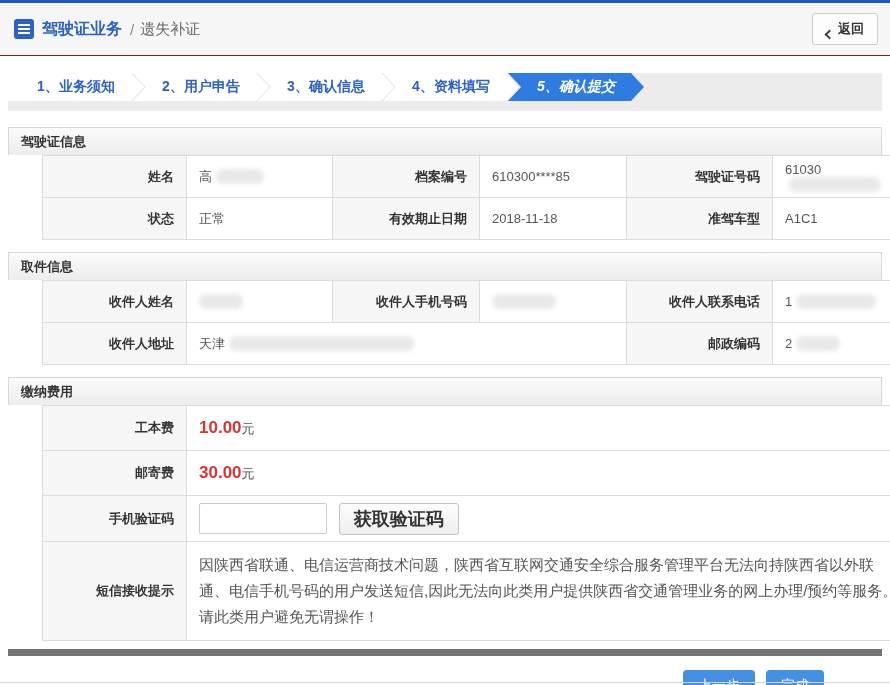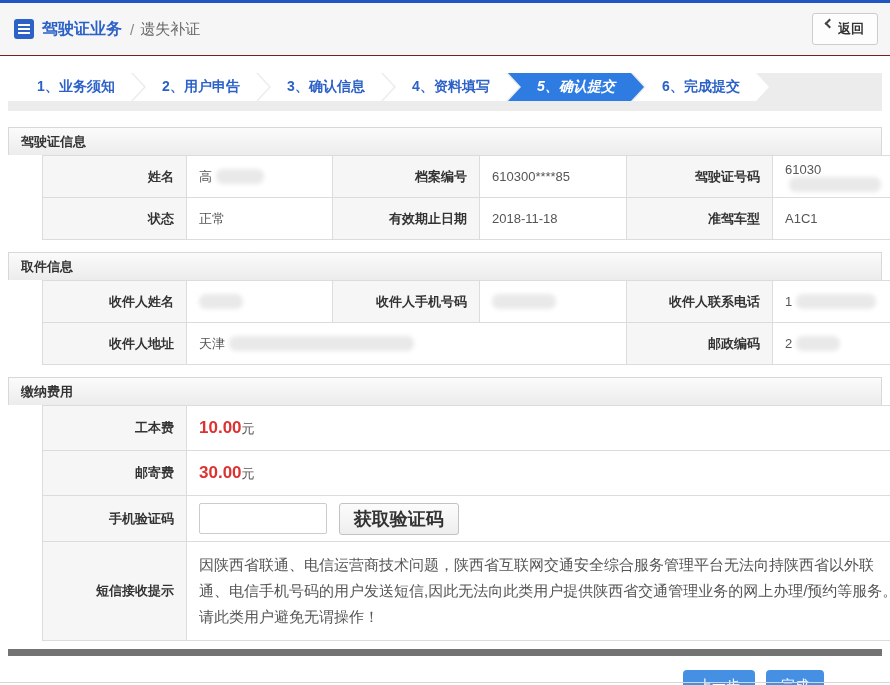--- a/index.html
+++ b/index.html
@@ -14,21 +14,21 @@
   .header {
     height:53px; background:#f6f6f6; border-bottom:1px solid #7f1d1d;
     display:flex; align-items:center; justify-content:space-between; padding:0 12px 0 14px;
   }
   .header-left { display:flex; align-items:center; }
   .list-icon { width:20px; height:20px; display:block; }
   .page-title { color:#2c61c8; font-size:16px; font-weight:bold; margin-left:8px; }
   .crumb-sep { color:#8a8a8a; font-size:15px; margin:0 6px 0 8px; }
   .page-subtitle { color:#666; font-size:15px; }
   .back-btn {
-    display:flex; align-items:flex-start; gap:5px; background:#fdfdfd; border:1px solid #ccc;
+    display:flex; align-items:flex-end; gap:5px; background:#fdfdfd; border:1px solid #ccc;
     border-radius:3px; padding:6px 13px; font-size:13px; font-weight:bold; color:#333; cursor:pointer;
   }
   .chev-left {
     width:7px; height:7px; border-left:2px solid #444; border-bottom:2px solid #444;
     transform:rotate(45deg); display:inline-block;
   }
   
   .wizard { position:relative; height:38px; margin:17px 8px 0 8px; background:#ececec; }
   .step {
     position:absolute; top:0; height:28px; width:136px; background:#fff;
@@ -104,21 +104,20 @@
     <span>返回</span>
   </button>
 </div>
 
 <div class="wizard">
   <div class="step s1">1、业务须知</div>
   <div class="step s2">2、用户申告</div>
   <div class="step s3">3、确认信息</div>
   <div class="step s4">4、资料填写</div>
   <div class="step s5 step--active">5、确认提交</div>
-  <div class="step s6">6、完成提交</div>
 </div>
 
 <div class="content">
 
   <div class="section">
     <div class="section-header">驾驶证信息</div>
     <table>
       <colgroup>
           <col style="width:144px">
           <col style="width:146px">

